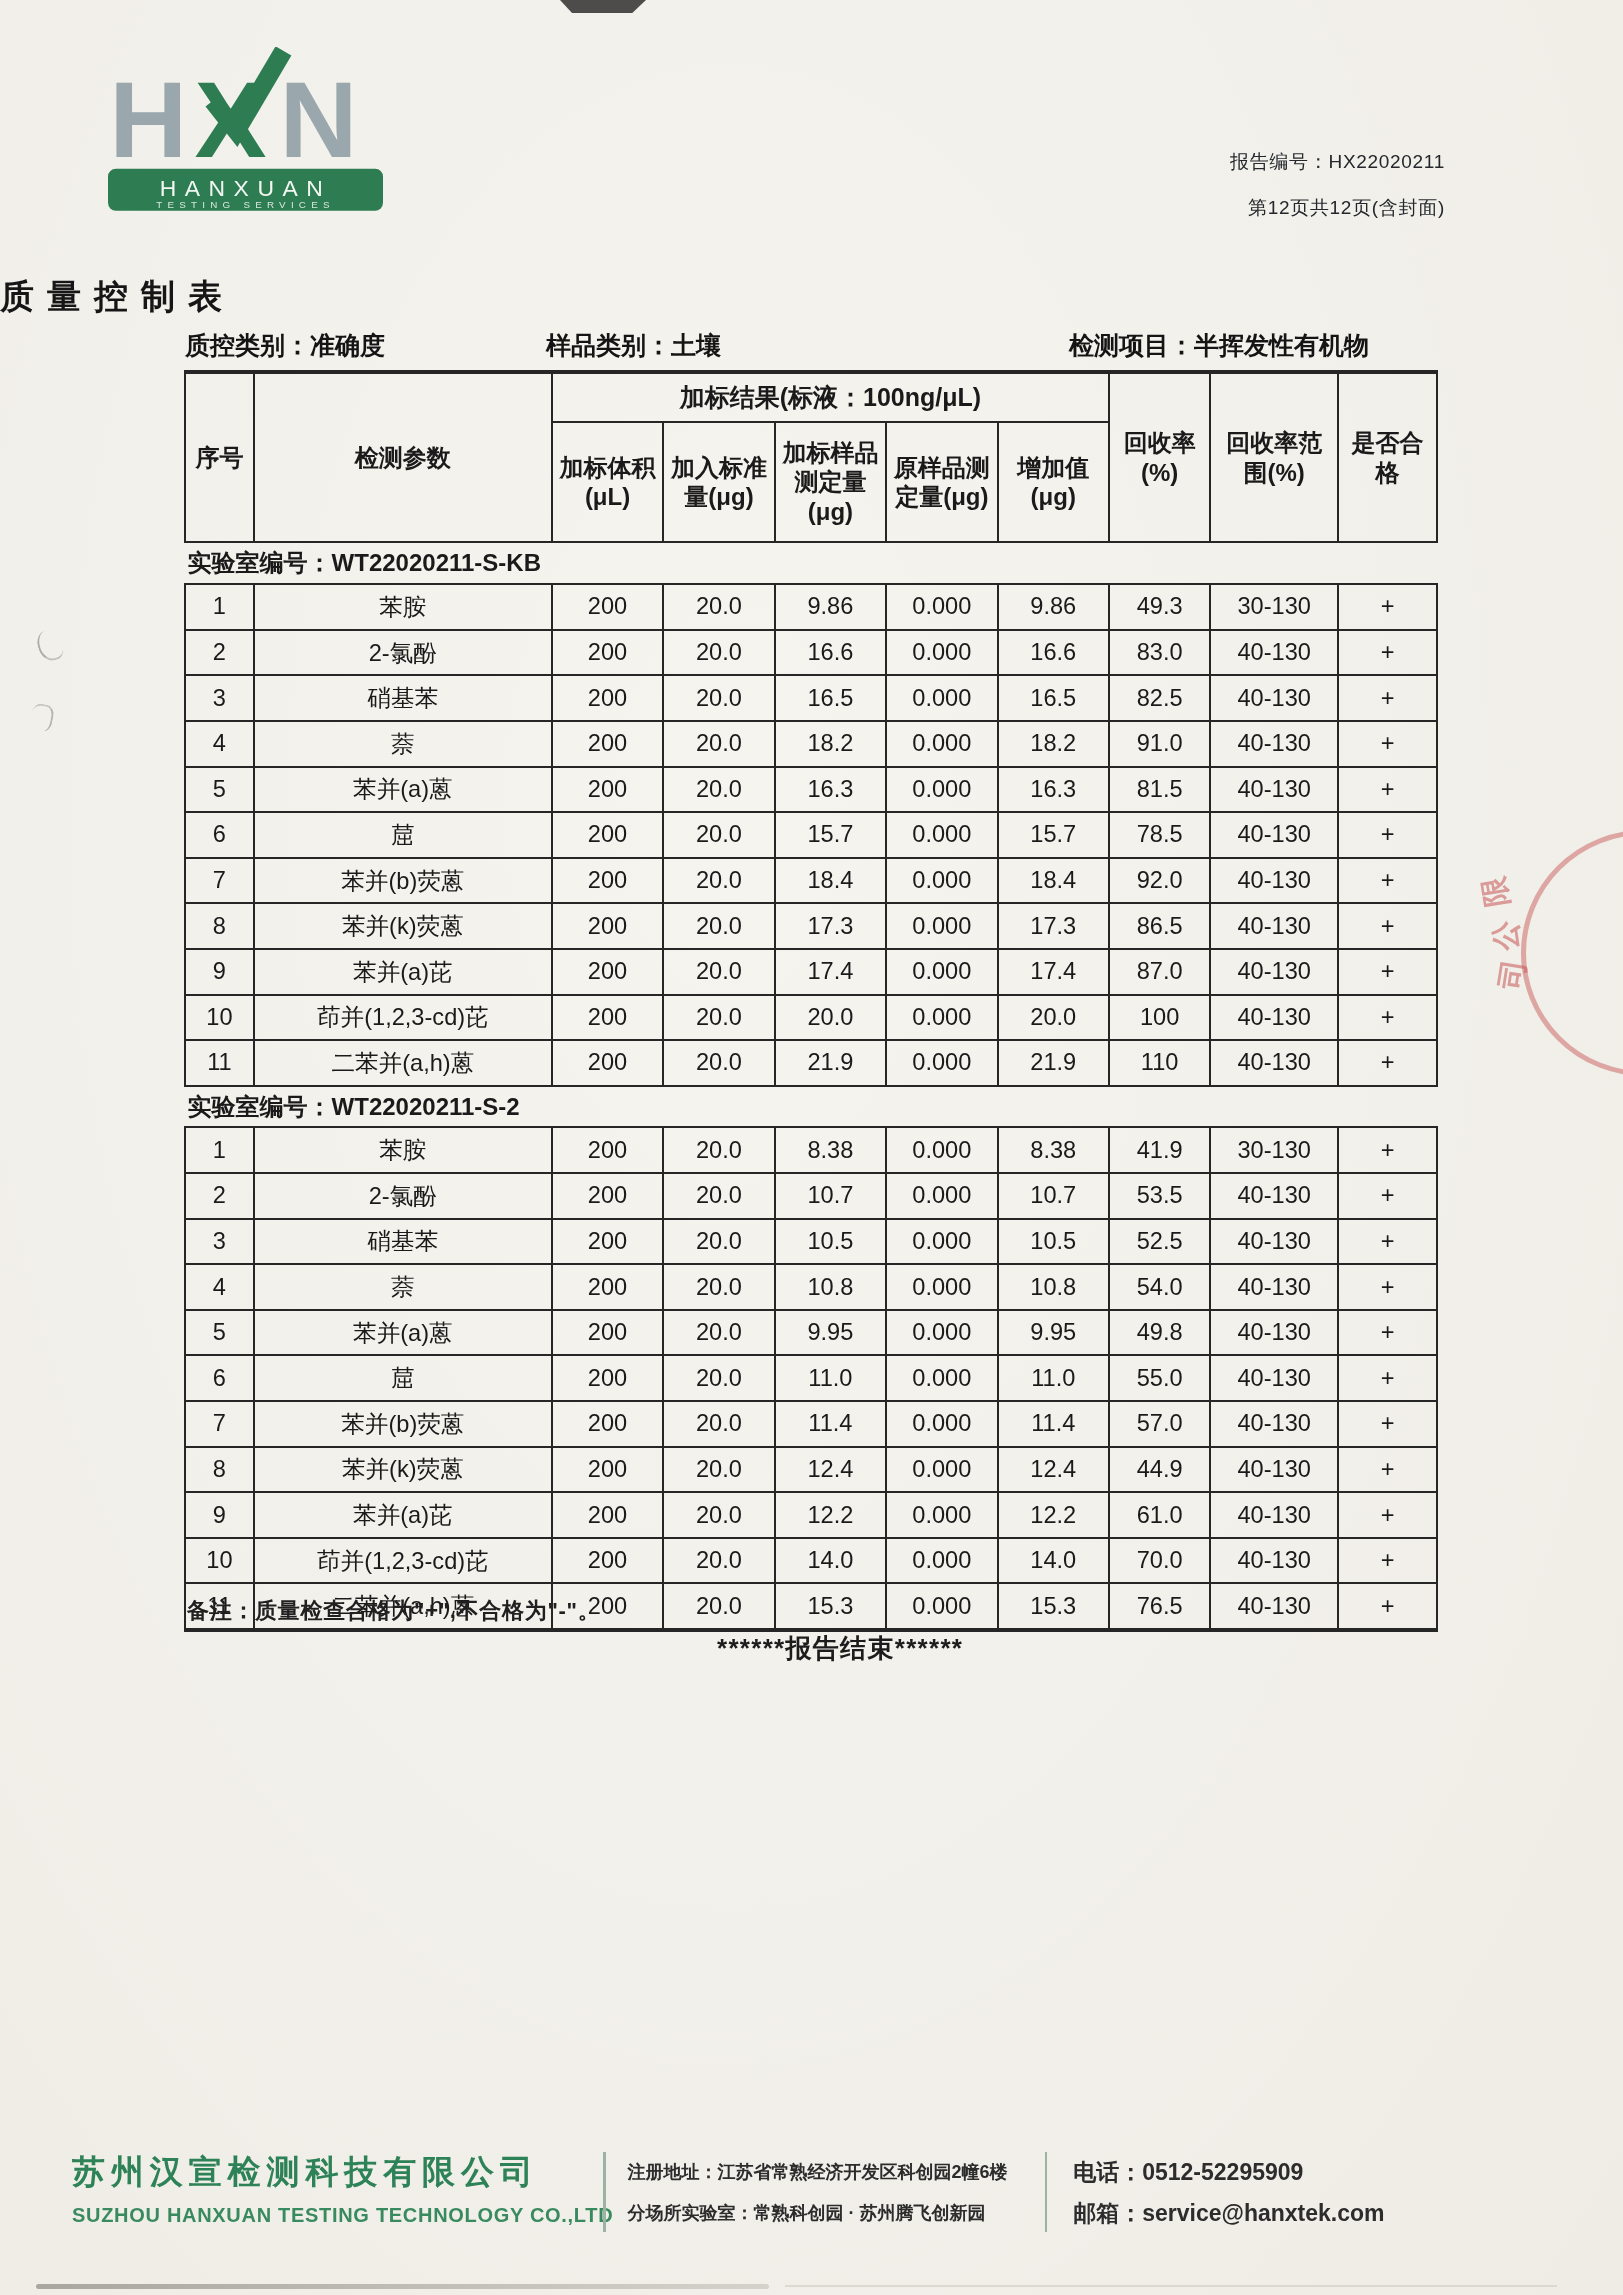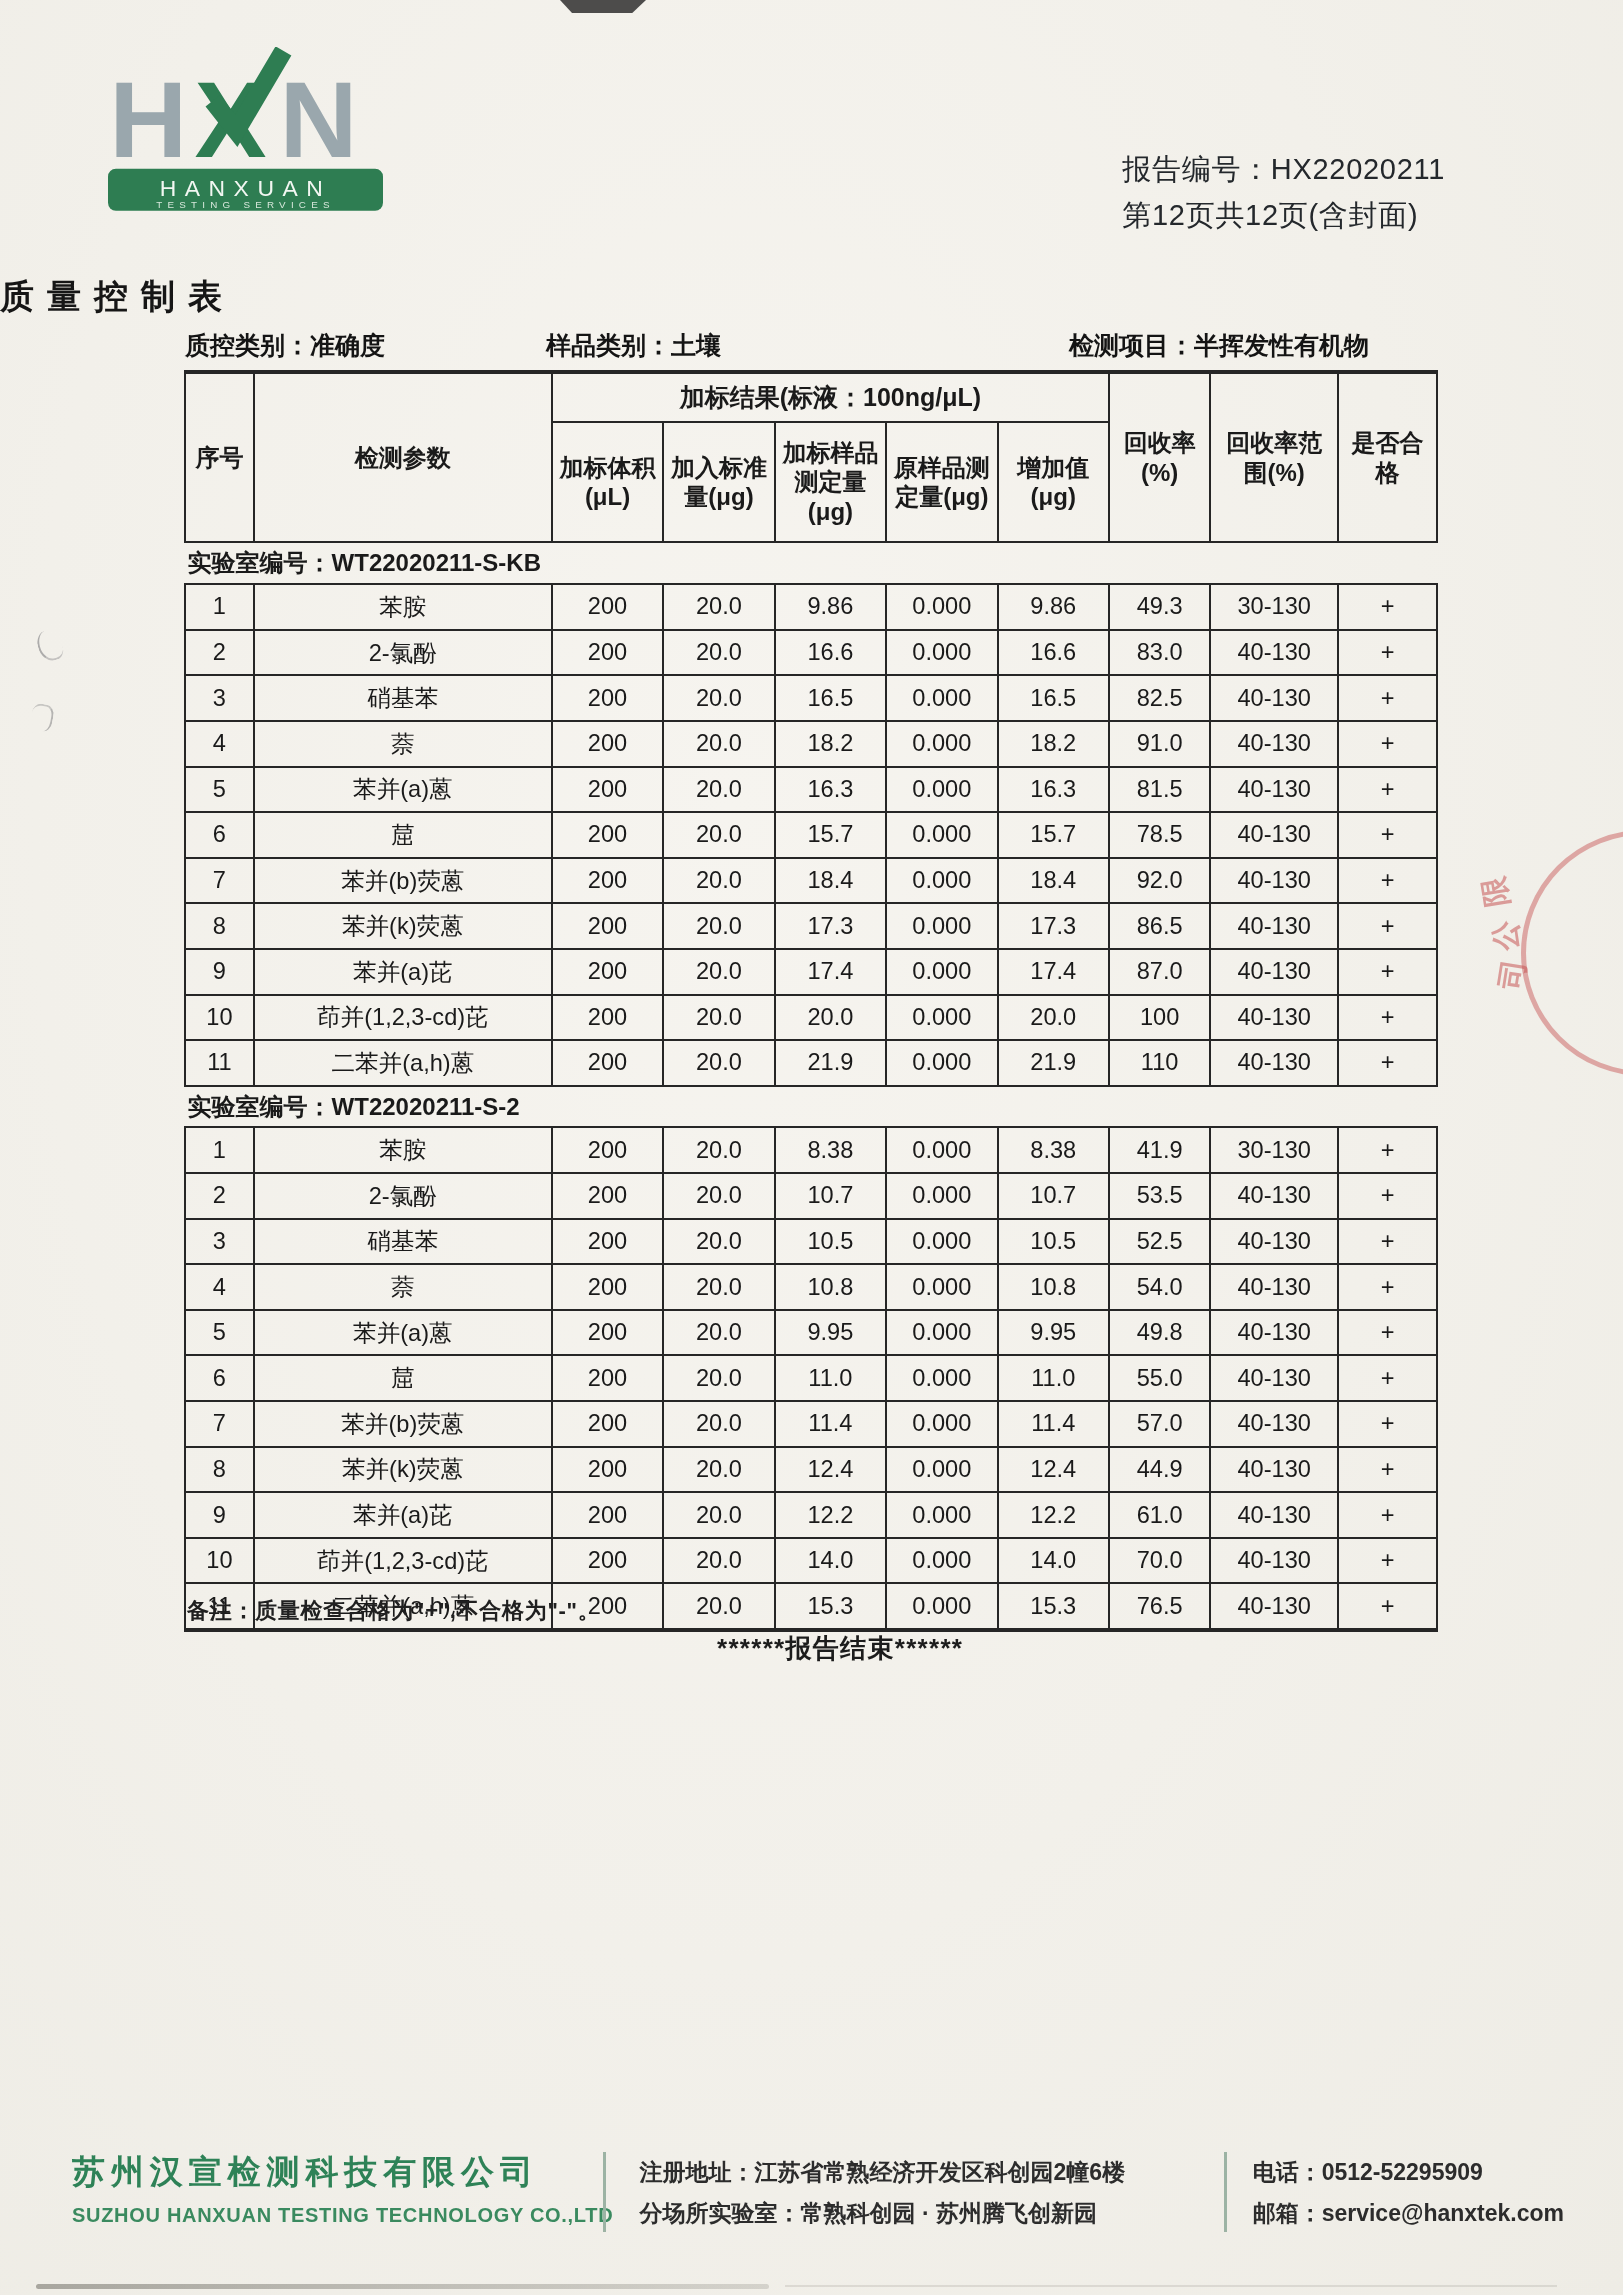--- a/index.html
+++ b/index.html
@@ -14,21 +14,21 @@
   .bottom-smudge2{position:absolute;left:785px;bottom:7.9px;width:772px;height:2.6px;
     background:rgba(110,108,100,.16);}
   .scribble{position:absolute;}
   .scribble.s1{left:38px;top:630px;width:22px;height:29px;border-left:2.6px solid rgba(90,90,95,.45);
     border-bottom:2px solid rgba(90,90,95,.3);border-radius:50% 40% 40% 60%;transform:rotate(-15deg);}
   .scribble.s2{left:31px;top:704px;width:19.6px;height:25px;border-right:2.6px solid rgba(90,90,95,.4);
     border-top:2px solid rgba(90,90,95,.28);border-radius:40%;transform:rotate(10deg);}
   
   .logo{position:absolute;left:108px;top:47px;width:275px;height:169px;}
   
-  .report-meta{position:absolute;top:146px;right:178px;text-align:left;font-size:29px;
+  .report-meta{position:absolute;top:139px;right:178px;text-align:right;font-size:19px;
     line-height:46px;color:#24282c;letter-spacing:0.7px;}
   
   .doc-title{position:absolute;left:0;top:274px;width:100%;text-align:left;font-size:34px;
     font-weight:bold;letter-spacing:13px;color:#161616;}
   
   .meta-row{position:absolute;left:185px;top:329px;width:1254px;height:38px;font-size:25px;font-weight:bold;color:#141414;}
   .meta-row span{position:absolute;top:0;white-space:nowrap;}
   .meta-row .m1{left:0;}
   .meta-row .m2{left:361px;}
   .meta-row .m3{left:884px;}
@@ -54,21 +54,21 @@
   .stamp-char{position:absolute;font-size:30px;color:rgba(198,86,86,.55);font-weight:bold;}
   .stamp-char.c1{left:1481px;top:871px;transform:rotate(-99deg);}
   .stamp-char.c2{left:1491px;top:915px;transform:rotate(-90deg);}
   .stamp-char.c3{left:1498px;top:954px;transform:rotate(-81deg);}
   
   .footer{position:absolute;left:72px;top:2149px;width:1492px;display:flex;align-items:flex-start;}
   .f-company{width:531px;padding-top:1.3px;}
   .f-cn{font-size:33px;font-weight:bold;letter-spacing:5.9px;color:#2e8257;white-space:nowrap;}
   .f-en{font-size:20px;font-weight:bold;letter-spacing:0.7px;color:#3a8a5f;margin-top:9.2px;white-space:nowrap;}
   .f-div{width:2.6px;height:80px;background:#9cb3a4;margin-top:2.6px;}
-  .f-addr{padding:2.6px 19.6px 0 22px;font-size:23px;font-weight:bold;color:#2c2c2c;line-height:41px;white-space:nowrap;width:610px;box-sizing:border-box;margin-left:12px;}
+  .f-addr{padding:2.6px 19.6px 0 22px;font-size:18px;font-weight:bold;color:#2c2c2c;line-height:41px;white-space:nowrap;width:439px;box-sizing:border-box;}
   .f-contact{padding:2.6px 0 0 26px;font-size:23px;font-weight:bold;color:#2c2c2c;line-height:41px;white-space:nowrap;}
 </style>
 </head>
 <body>
 
 <div class="page">
 
   <div class="top-sliver"></div>
 
   <div class="logo">

